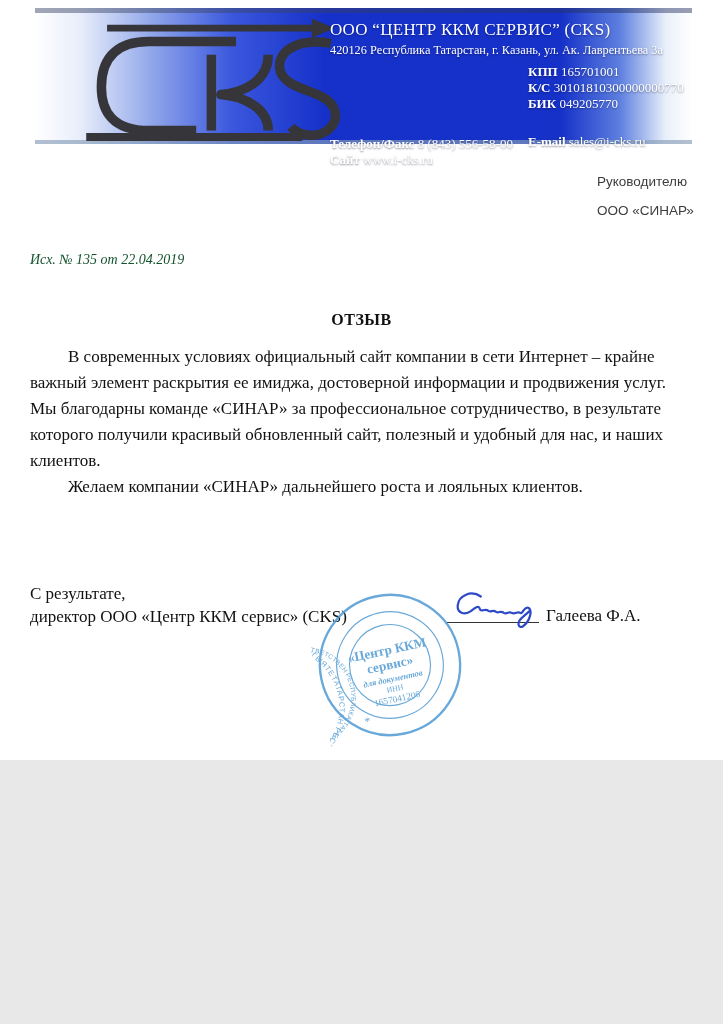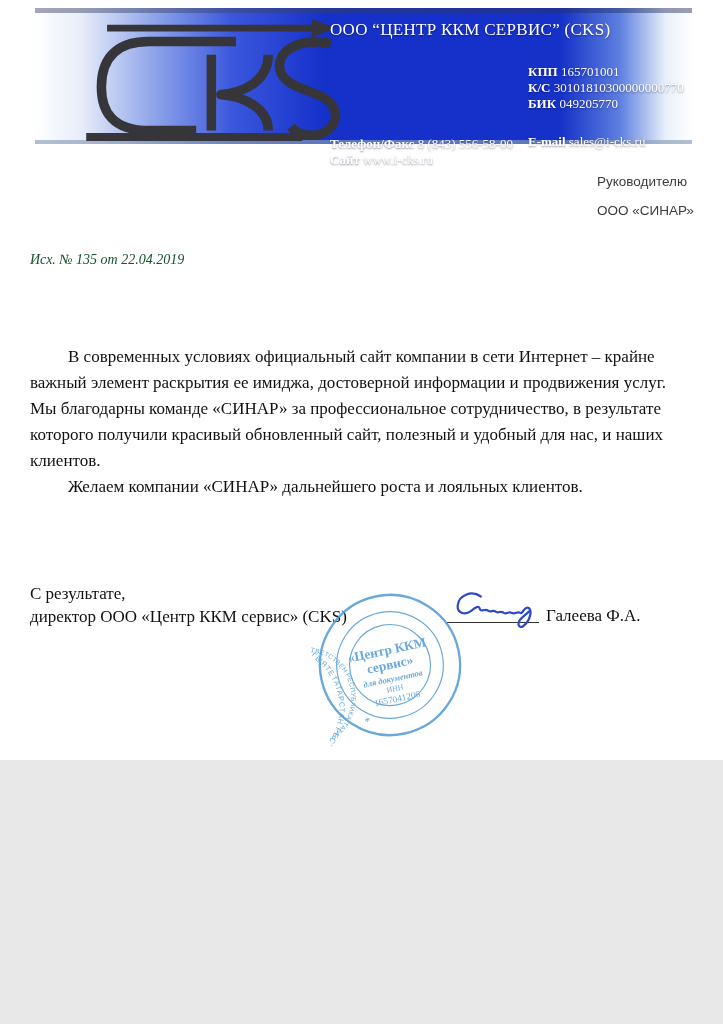--- a/index.html
+++ b/index.html
@@ -82,20 +82,21 @@
         <path d="M 188,30 H 96 C 58,30 46,52 46,78 C 46,104 58,124 96,124 H 146" stroke-width="10"></path>
         <path d="M 162,44 V 124" stroke-width="10"></path>
         <path d="M 222,44 C 222,72 196,84 172,86 C 196,88 222,100 222,124" stroke-width="10"></path>
         <path d="M 288,32 C 250,26 232,42 234,58 C 236,76 262,80 278,88 C 295,96 298,114 284,124 C 272,132 254,130 246,120" stroke-width="10"></path>
         <path d="M 30,131 H 258" stroke-width="9"></path>
       </g>
     </svg>
 
     <div class="head-info">
       <div class="company">ООО “ЦЕНТР ККМ СЕРВИС” (CKS)</div>
+      <div class="addr">420126 Республика Татарстан, г. Казань, ул. Ак. Лаврентьева 3а</div>
 
 
       <div class="col col-right">
         <div><b>КПП</b> <span>165701001</span></div>
         <div><b>К/С</b> <span>30101810300000000770</span></div>
         <div><b>БИК</b> <span>049205770</span></div>
       </div>
 
       <div class="col contact-left">
         <div><b>Телефон/Факс</b> <span>8 (843) 556-58-00</span></div>
@@ -108,20 +109,21 @@
     </div>
   </header>
 
   <div class="addressee">
     <div class="line addr-line1">Руководителю</div>
     <div class="line addr-line2">ООО «СИНАР»</div>
   </div>
 
   <div class="ref">Исх. № 135 от 22.04.2019</div>
 
+  <h1 class="title">ОТЗЫВ</h1>
 
   <div class="body-text">
     <p>В современных условиях официальный сайт компании в сети Интернет – крайне важный элемент раскрытия ее имиджа, достоверной информации и продвижения услуг. Мы благодарны команде «СИНАР» за профессиональное сотрудничество, в результате которого получили красивый обновленный сайт, полезный и удобный для нас, и наших клиентов.</p>
     <p>Желаем компании «СИНАР» дальнейшего роста и лояльных клиентов.</p>
   </div>
 
   <div class="closing">С результате,</div>
   <div class="role">директор ООО «Центр ККМ сервис» (CKS)</div>
   <div class="sig-line"></div>
 

